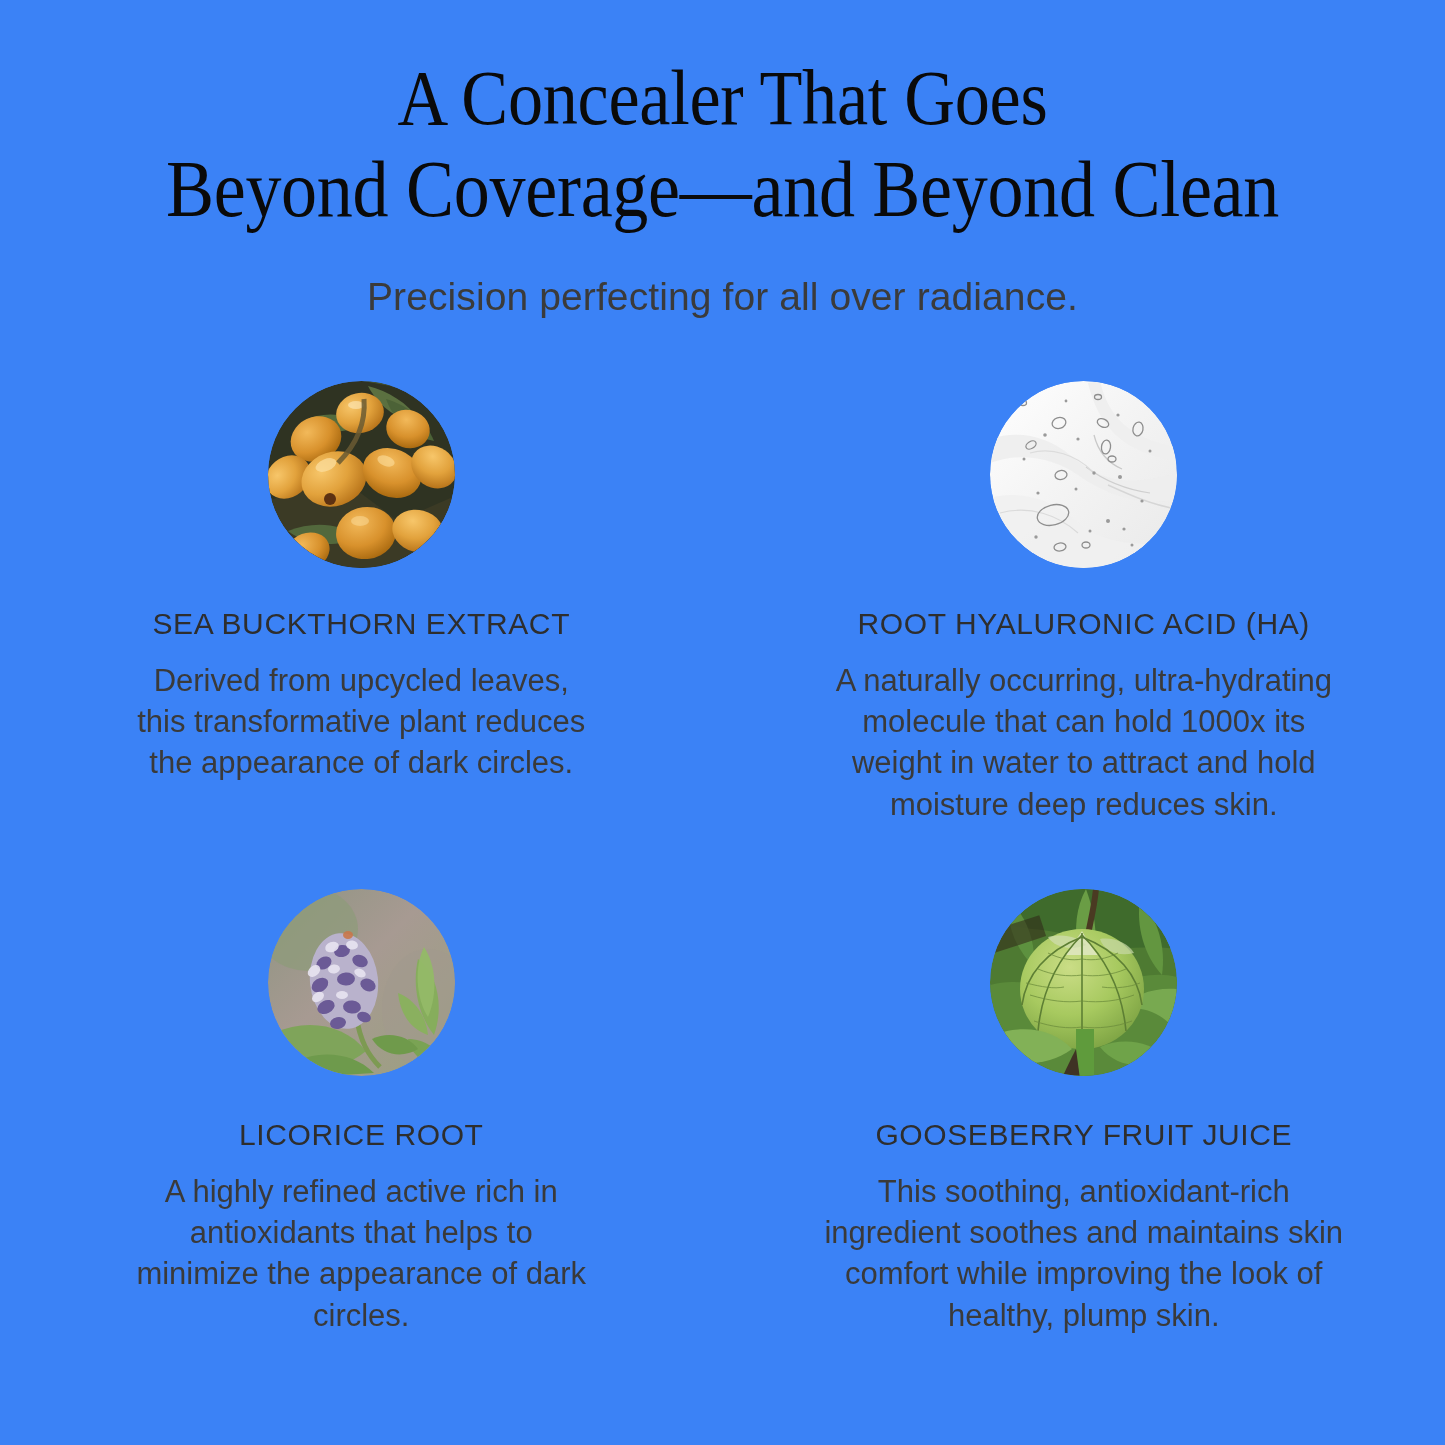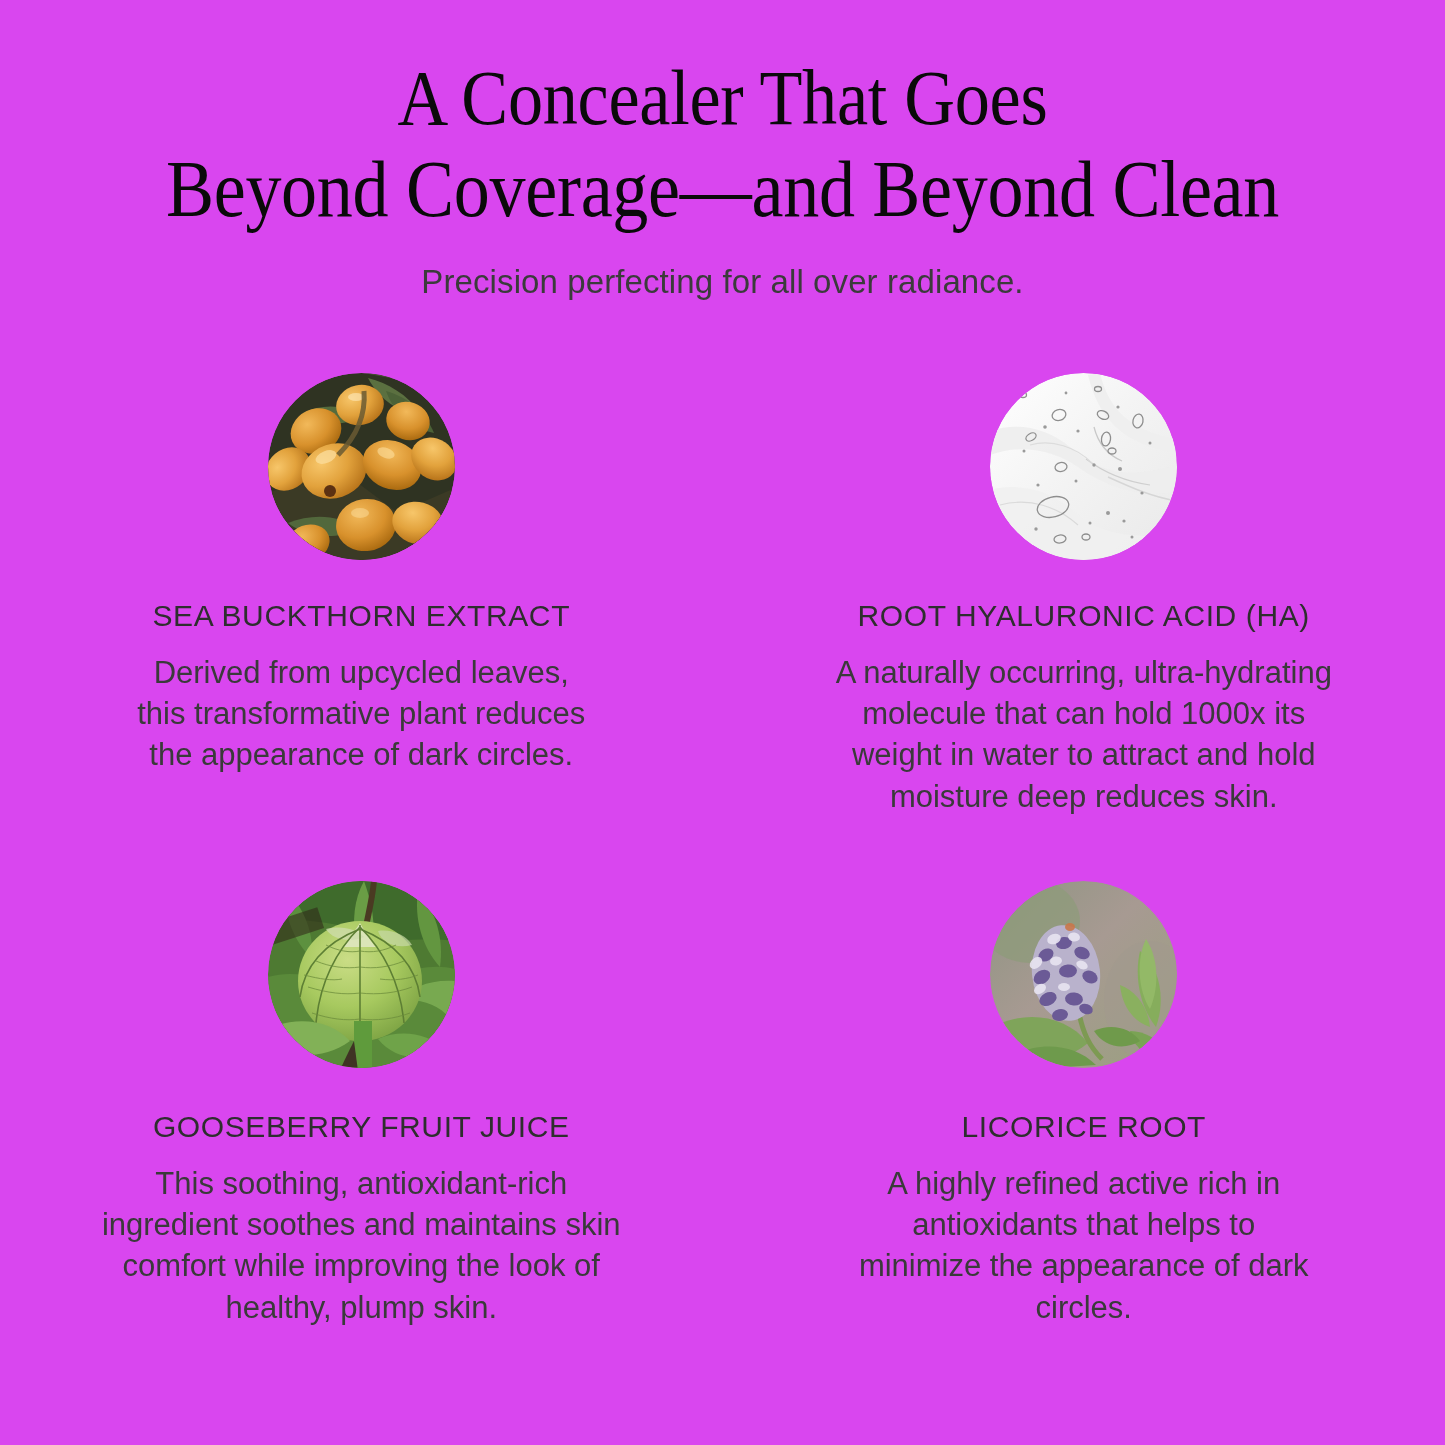--- a/index.html
+++ b/index.html
@@ -12,21 +12,21 @@
     height: 1445px;
     font-family: "Liberation Sans", sans-serif;
     -webkit-font-smoothing: antialiased;
     overflow: hidden;
   }
 
   .page {
     position: relative;
     width: 1445px;
     height: 1445px;
-    background: #d946ef;
+    background: #3b82f6;
     box-sizing: border-box;
   }
 
   
   .header {
     position: absolute;
     top: 52px;
     left: 0;
     width: 1445px;
     text-align: center;
@@ -42,33 +42,33 @@
     transform: scaleX(0.90);
     transform-origin: center top;
   }
   .headline .ln {
     display: block;
     white-space: nowrap;
   }
   .headline .ln2 { font-size: 80px; }
 
   .subhead {
-    margin: 0;
+    margin: 12px;
     padding-top: 26px;
     font-family: "Liberation Sans", sans-serif;
-    font-size: 33px;
+    font-size: 39px;
     font-weight: 400;
     color: #3b3b3b;
     letter-spacing: 0.1px;
   }
 
   
   .grid {
     position: absolute;
-    top: 373px;
+    top: 381px;
     left: 0;
     width: 1445px;
     display: grid;
     grid-template-columns: 722.5px 722.5px;
     grid-template-rows: 508px auto;
   }
   .card {
     display: flex;
     flex-direction: column;
     align-items: center;
@@ -234,83 +234,20 @@
               <circle cx="152" cy="120" r="1.6"></circle>
                 <circle cx="160" cy="70" r="1.5"></circle>
               <circle cx="76" cy="20" r="1.4"></circle>
                 <circle cx="142" cy="164" r="1.5"></circle>
             </g>
           </g>
         </svg>
       </div>
       <h2 class="card-title">ROOT HYALURONIC ACID (HA)</h2>
       <p class="card-desc">A naturally occurring, ultra-hydrating molecule that can hold 1000x its weight in water to attract and hold moisture deep reduces skin.</p>
-    </div>
-
-    <div class="card t-row2 row2 col-right">
-      <div class="thumb">
-        <svg viewBox="0 0 187 187" xmlns="http://www.w3.org/2000/svg" aria-hidden="true">
-          <defs>
-            <clipPath id="cb4">
-                <circle cx="93.5" cy="93.5" r="93.5"></circle>
-              </clipPath>
-            <radialGradient id="husk" cx="40%" cy="32%" r="72%">
-              <stop offset="0%" stop-color="#cadd86"></stop>
-              <stop offset="55%" stop-color="#a7c95f"></stop>
-              <stop offset="100%" stop-color="#7ea444"></stop>
-            </radialGradient>
-          </defs>
-          <g clip-path="url(#cb4)">
-            <rect width="187" height="187" fill="#4e7a32"></rect>
-            <path d="M0 0 H187 V60 C150 54 120 66 92 52 C62 36 28 44 0 30 Z" fill="#3f6b2c"></path>
-            <path d="M0 96 C34 86 60 104 92 100 C126 96 156 80 187 88 L187 187 L0 187 Z" fill="#5a8a3a"></path>
-
-            <path d="M96 0 C104 22 108 44 104 64 L88 62 C84 40 86 18 96 0 Z" fill="#6fa348" opacity="0.9"></path>
-            <path d="M150 10 C168 30 176 58 172 86 C154 66 146 38 150 10 Z" fill="#639640"></path>
-            <path d="M18 10 C36 26 46 52 44 78 C26 60 16 36 18 10 Z" fill="#5f9340" opacity="0.9"></path>
-            <path d="M130 120 C154 116 176 126 187 144 L187 100 C164 98 142 106 130 120 Z" fill="#7bac53" opacity="0.9"></path>
-            <rect x="0" y="34" width="54" height="22" fill="#2f2418" opacity="0.55" transform="rotate(-18 27 45)"></rect>
-
-            <path d="M106 0 C104 20 100 34 98 46" stroke="#4a3a22" stroke-width="6" fill="none"></path>
-
-            <ellipse cx="92" cy="100" rx="62" ry="60" fill="url(#husk)"></ellipse>
-            <path d="M92 42 C100 56 104 62 108 66 L76 66 C80 60 84 54 92 42 Z" fill="#dfe7c0" opacity="0.9"></path>
-            <path d="M58 48 C74 44 88 48 96 56 C80 62 64 58 58 48 Z" fill="#cfdcae" opacity="0.75"></path>
-            <path d="M110 50 C124 48 138 54 144 64 C128 68 114 62 110 50 Z" fill="#c8d8a6" opacity="0.7"></path>
-
-            <g stroke="#5d7f34" stroke-width="1.6" fill="none">
-              <path d="M92 44 C92 80 92 118 92 160"></path>
-              <path d="M92 46 C68 70 52 100 48 142"></path>
-              <path d="M92 46 C116 70 132 100 136 142"></path>
-              <path d="M92 48 C56 62 36 86 32 116"></path>
-              <path d="M92 48 C128 62 148 86 152 116"></path>
-            </g>
-
-            <g stroke="#6c8c3c" stroke-width="0.9" fill="none" opacity="0.85">
-              <path d="M48 80 C62 86 78 88 92 86"></path>
-              <path d="M92 86 C106 88 122 86 136 80"></path>
-              <path d="M40 106 C60 112 76 114 92 112"></path>
-              <path d="M92 112 C110 114 128 112 144 106"></path>
-              <path d="M44 132 C62 138 78 140 92 138"></path>
-              <path d="M92 138 C108 140 126 138 142 132"></path>
-              <path d="M58 64 C70 70 82 72 92 70"></path>
-              <path d="M92 70 C104 72 116 70 128 64"></path>
-              <path d="M36 94 C52 98 64 100 74 98"></path>
-              <path d="M112 98 C126 100 140 98 150 94"></path>
-            </g>
-
-            <path d="M-5 150 C26 134 62 138 82 160 C56 180 18 176 -5 166 Z" fill="#82b157"></path>
-            <path d="M110 158 C132 148 160 152 176 168 C154 182 126 178 110 158 Z" fill="#6fa349"></path>
-            <rect x="86" y="140" width="18" height="50" fill="#5f9b3c"></rect>
-            <path d="M86 160 C78 176 74 184 72 190 L90 190 Z" fill="#3f3324"></path>
-          </g>
-        </svg>
-      </div>
-      <h2 class="card-title">GOOSEBERRY FRUIT JUICE</h2>
-      <p class="card-desc">This soothing, antioxidant-rich ingredient soothes and maintains skin comfort while improving the look of healthy, plump skin.</p>
     </div>
 
     <div class="card t-row2 row2 col-left">
       <div class="thumb">
         <svg viewBox="0 0 187 187" xmlns="http://www.w3.org/2000/svg" aria-hidden="true">
           <defs>
             <clipPath id="cb3">
                 <circle cx="93.5" cy="93.5" r="93.5"></circle>
               </clipPath>
             <linearGradient id="bokeh" x1="0" y1="0" x2="1" y2="1">
@@ -360,14 +297,77 @@
 
             <path d="M156 58 C168 76 170 104 160 128 C148 110 146 78 156 58 Z" fill="#93b967" opacity="0.95"></path>
             <path d="M130 104 C146 110 158 126 160 146 C142 140 132 124 130 104 Z" fill="#8ab05f"></path>
           </g>
         </svg>
       </div>
       <h2 class="card-title">LICORICE ROOT</h2>
       <p class="card-desc">A highly refined active rich in antioxidants that helps to minimize the appearance of dark circles.</p>
     </div>
 
+    <div class="card t-row2 row2 col-right">
+      <div class="thumb">
+        <svg viewBox="0 0 187 187" xmlns="http://www.w3.org/2000/svg" aria-hidden="true">
+          <defs>
+            <clipPath id="cb4">
+                <circle cx="93.5" cy="93.5" r="93.5"></circle>
+              </clipPath>
+            <radialGradient id="husk" cx="40%" cy="32%" r="72%">
+              <stop offset="0%" stop-color="#cadd86"></stop>
+              <stop offset="55%" stop-color="#a7c95f"></stop>
+              <stop offset="100%" stop-color="#7ea444"></stop>
+            </radialGradient>
+          </defs>
+          <g clip-path="url(#cb4)">
+            <rect width="187" height="187" fill="#4e7a32"></rect>
+            <path d="M0 0 H187 V60 C150 54 120 66 92 52 C62 36 28 44 0 30 Z" fill="#3f6b2c"></path>
+            <path d="M0 96 C34 86 60 104 92 100 C126 96 156 80 187 88 L187 187 L0 187 Z" fill="#5a8a3a"></path>
+
+            <path d="M96 0 C104 22 108 44 104 64 L88 62 C84 40 86 18 96 0 Z" fill="#6fa348" opacity="0.9"></path>
+            <path d="M150 10 C168 30 176 58 172 86 C154 66 146 38 150 10 Z" fill="#639640"></path>
+            <path d="M18 10 C36 26 46 52 44 78 C26 60 16 36 18 10 Z" fill="#5f9340" opacity="0.9"></path>
+            <path d="M130 120 C154 116 176 126 187 144 L187 100 C164 98 142 106 130 120 Z" fill="#7bac53" opacity="0.9"></path>
+            <rect x="0" y="34" width="54" height="22" fill="#2f2418" opacity="0.55" transform="rotate(-18 27 45)"></rect>
+
+            <path d="M106 0 C104 20 100 34 98 46" stroke="#4a3a22" stroke-width="6" fill="none"></path>
+
+            <ellipse cx="92" cy="100" rx="62" ry="60" fill="url(#husk)"></ellipse>
+            <path d="M92 42 C100 56 104 62 108 66 L76 66 C80 60 84 54 92 42 Z" fill="#dfe7c0" opacity="0.9"></path>
+            <path d="M58 48 C74 44 88 48 96 56 C80 62 64 58 58 48 Z" fill="#cfdcae" opacity="0.75"></path>
+            <path d="M110 50 C124 48 138 54 144 64 C128 68 114 62 110 50 Z" fill="#c8d8a6" opacity="0.7"></path>
+
+            <g stroke="#5d7f34" stroke-width="1.6" fill="none">
+              <path d="M92 44 C92 80 92 118 92 160"></path>
+              <path d="M92 46 C68 70 52 100 48 142"></path>
+              <path d="M92 46 C116 70 132 100 136 142"></path>
+              <path d="M92 48 C56 62 36 86 32 116"></path>
+              <path d="M92 48 C128 62 148 86 152 116"></path>
+            </g>
+
+            <g stroke="#6c8c3c" stroke-width="0.9" fill="none" opacity="0.85">
+              <path d="M48 80 C62 86 78 88 92 86"></path>
+              <path d="M92 86 C106 88 122 86 136 80"></path>
+              <path d="M40 106 C60 112 76 114 92 112"></path>
+              <path d="M92 112 C110 114 128 112 144 106"></path>
+              <path d="M44 132 C62 138 78 140 92 138"></path>
+              <path d="M92 138 C108 140 126 138 142 132"></path>
+              <path d="M58 64 C70 70 82 72 92 70"></path>
+              <path d="M92 70 C104 72 116 70 128 64"></path>
+              <path d="M36 94 C52 98 64 100 74 98"></path>
+              <path d="M112 98 C126 100 140 98 150 94"></path>
+            </g>
+
+            <path d="M-5 150 C26 134 62 138 82 160 C56 180 18 176 -5 166 Z" fill="#82b157"></path>
+            <path d="M110 158 C132 148 160 152 176 168 C154 182 126 178 110 158 Z" fill="#6fa349"></path>
+            <rect x="86" y="140" width="18" height="50" fill="#5f9b3c"></rect>
+            <path d="M86 160 C78 176 74 184 72 190 L90 190 Z" fill="#3f3324"></path>
+          </g>
+        </svg>
+      </div>
+      <h2 class="card-title">GOOSEBERRY FRUIT JUICE</h2>
+      <p class="card-desc">This soothing, antioxidant-rich ingredient soothes and maintains skin comfort while improving the look of healthy, plump skin.</p>
+    </div>
+
   </div>
 </div>
 
 </body></html>

